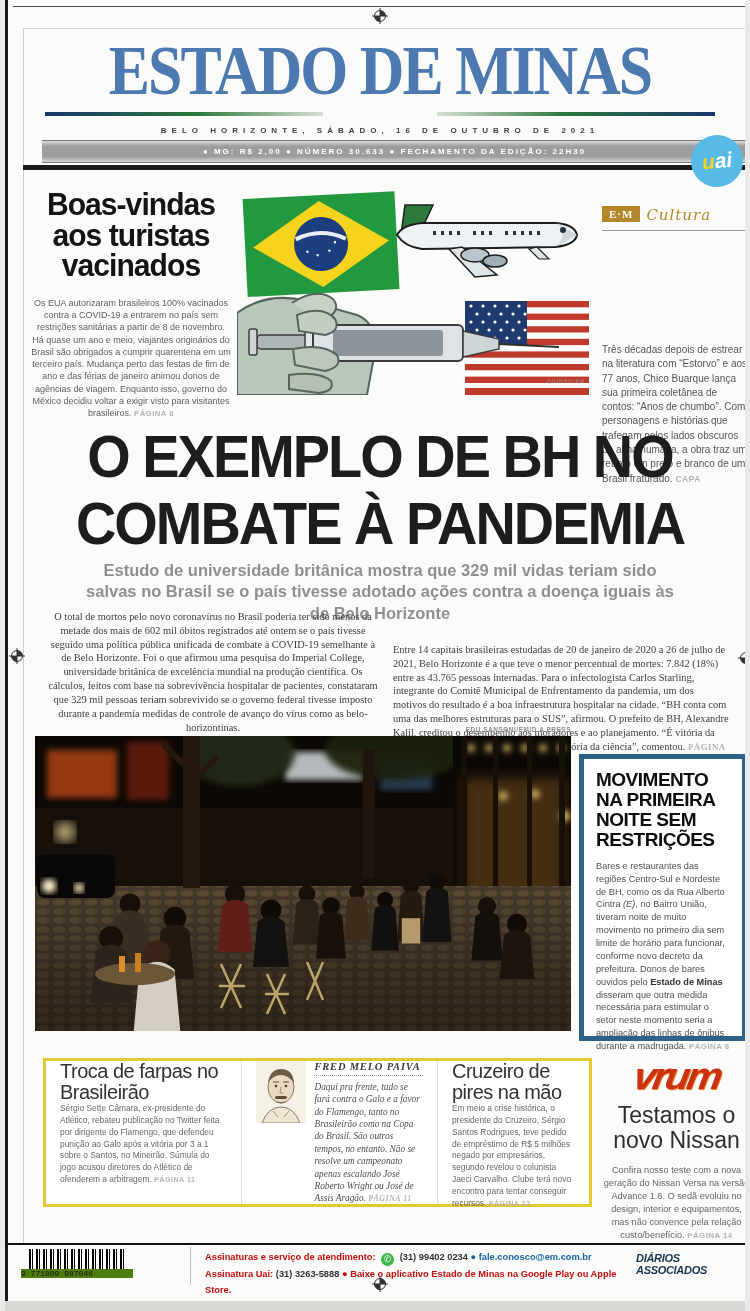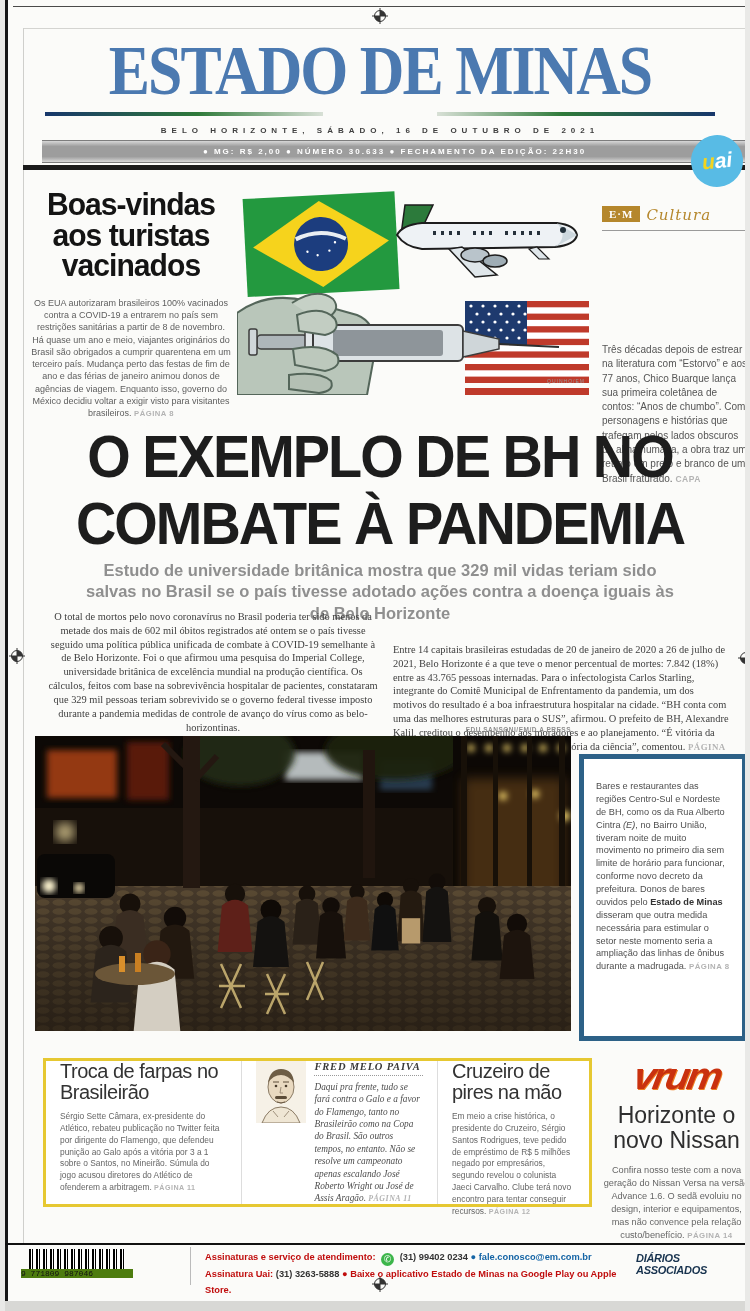--- a/index.html
+++ b/index.html
@@ -82,21 +82,21 @@
   .nb-body{margin-top:10px;font-size:9.2px;line-height:1.4;color:#4f4f4f;}
   .nb-body .bold{font-weight:bold;color:#333;}
   .nb-body .it{font-style:italic;}
 
   
   .yellowbox{left:38px;top:1058px;width:549px;height:149px;border:3px solid #e6c832;background:#fff;
              box-sizing:border-box;display:flex;}
   .ybcol{padding:0 14px;box-sizing:border-box;}
   .ybc1{width:36%;} .ybc2{width:36%;border-left:1px solid #ddd;} .ybc3{width:28%;border-left:1px solid #ddd;}
   .yb-head{font-size:20px;line-height:1.06;color:#333;font-weight:400;letter-spacing:-0.5px;}
-  .yb-body{margin-top:8px;font-size:8.4px;line-height:1.4;color:#666;}
+  .yb-body{font-size:8.4px;line-height:1.4;color:#666;}
   .paiva-wrap{display:flex;gap:8px;}
   .paiva-right{flex:1;}
   .paiva-name{font-family:"Liberation Serif",serif;font-style:italic;font-weight:bold;font-size:10.5px;
               letter-spacing:0.8px;color:#3a3a3a;border-bottom:1px dotted #999;padding-bottom:3px;}
   .paiva-body{margin-top:5px;font-family:"Liberation Serif",serif;font-style:italic;font-size:9.3px;
               line-height:1.33;color:#4c4c4c;}
 
   
   .vrum{left:598px;top:1054px;width:147px;text-align:center;}
   .vrum-logo{display:inline-block;font-size:40px;font-weight:bold;font-style:italic;color:#c9310f;
@@ -406,20 +406,21 @@
       <rect x="100" y="217" width="6" height="19" fill="#c97f22"></rect>
       <g stroke="#c9b273" stroke-width="2.5" opacity="0.9">
         <path d="M186 228 L206 272 M206 228 L186 272 M184 250 h26"></path>
         <path d="M232 238 L250 278 M250 238 L232 278 M230 258 h24"></path>
         <path d="M272 226 L288 264 M288 226 L272 264"></path>
       </g>
     </svg>
   </div>
 
   <div class="abs bluebox">
+    <div class="nb-head">MOVIMENTO NA PRIMEIRA NOITE SEM RESTRIÇÕES</div>
     <div class="nb-body">
       <span>Bares e restaurantes das regiões Centro-Sul e Nordeste de BH, como os da Rua Alberto Cintra </span><span class="it">(E)</span><span>, no Bairro União, tiveram noite de muito movimento no primeiro dia sem limite de horário para funcionar, conforme novo decreto da prefeitura. Donos de bares ouvidos pelo </span><span class="bold">Estado de Minas</span><span> disseram que outra medida necessária para estimular o setor neste momento seria a ampliação das linhas de ônibus durante a madrugada. </span><span class="pageref">PÁGINA 8</span>
     </div>
   </div>
 
   <div class="abs yellowbox">
     <div class="ybcol ybc1">
       <div class="yb-head">Troca de farpas no Brasileirão</div>
       <div class="yb-body">
         <span>Sérgio Sette Câmara, ex-presidente do Atlético, rebateu publicação no Twitter feita por dirigente do Flamengo, que defendeu punição ao Galo após a vitória por 3 a 1 sobre o Santos, no Mineirão. Súmula do jogo acusou diretores do Atlético de ofenderem a arbitragem. </span><span class="pageref">PÁGINA 11</span>
@@ -451,21 +452,21 @@
     <div class="ybcol ybc3">
       <div class="yb-head">Cruzeiro de pires na mão</div>
       <div class="yb-body">
         <span>Em meio a crise histórica, o presidente do Cruzeiro, Sérgio Santos Rodrigues, teve pedido de empréstimo de R$ 5 milhões negado por empresários, segundo revelou o colunista Jaeci Carvalho. Clube terá novo encontro para tentar conseguir recursos. </span><span class="pageref">PÁGINA 12</span>
       </div>
     </div>
   </div>
 
   <div class="abs vrum">
     <div><span class="vrum-logo">vrum</span></div>
-    <div class="vrum-head">Horizonte o novo Nissan</div>
+    <div class="vrum-head">Testamos o novo Nissan</div>
     <div class="vrum-body">
       <span>Confira nosso teste com a nova geração do Nissan Versa na versão Advance 1.6. O sedã evoluiu no design, interior e equipamentos, mas não convence pela relação custo/benefício. </span><span class="pageref">PÁGINA 14</span>
     </div>
   </div>
 
   <div class="abs footrule"></div>
   <div class="abs barcode"></div>
   <div class="abs barcode-digits">9 771809 987046</div>
   <div class="abs foot-div"></div>
   <div class="abs foottext">

